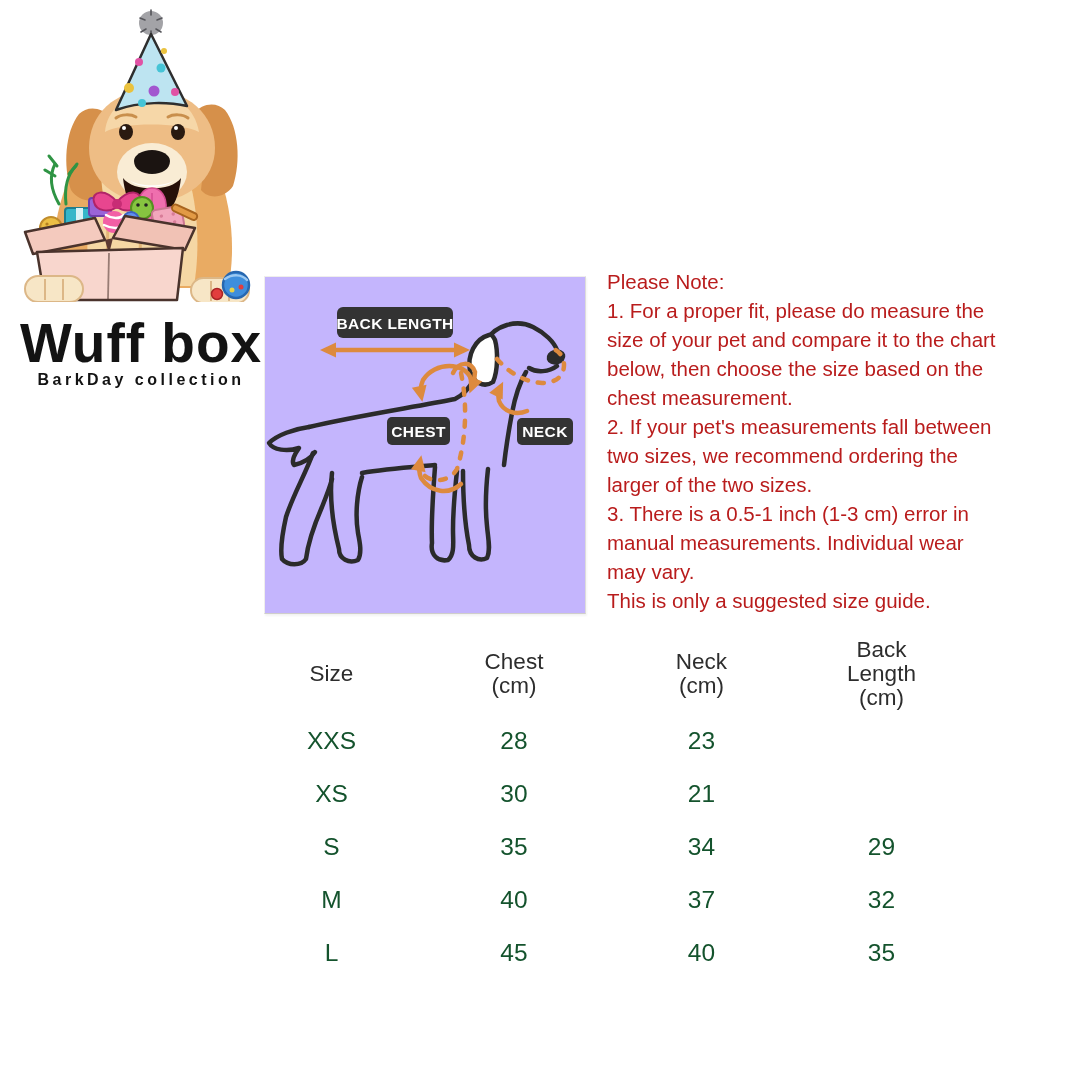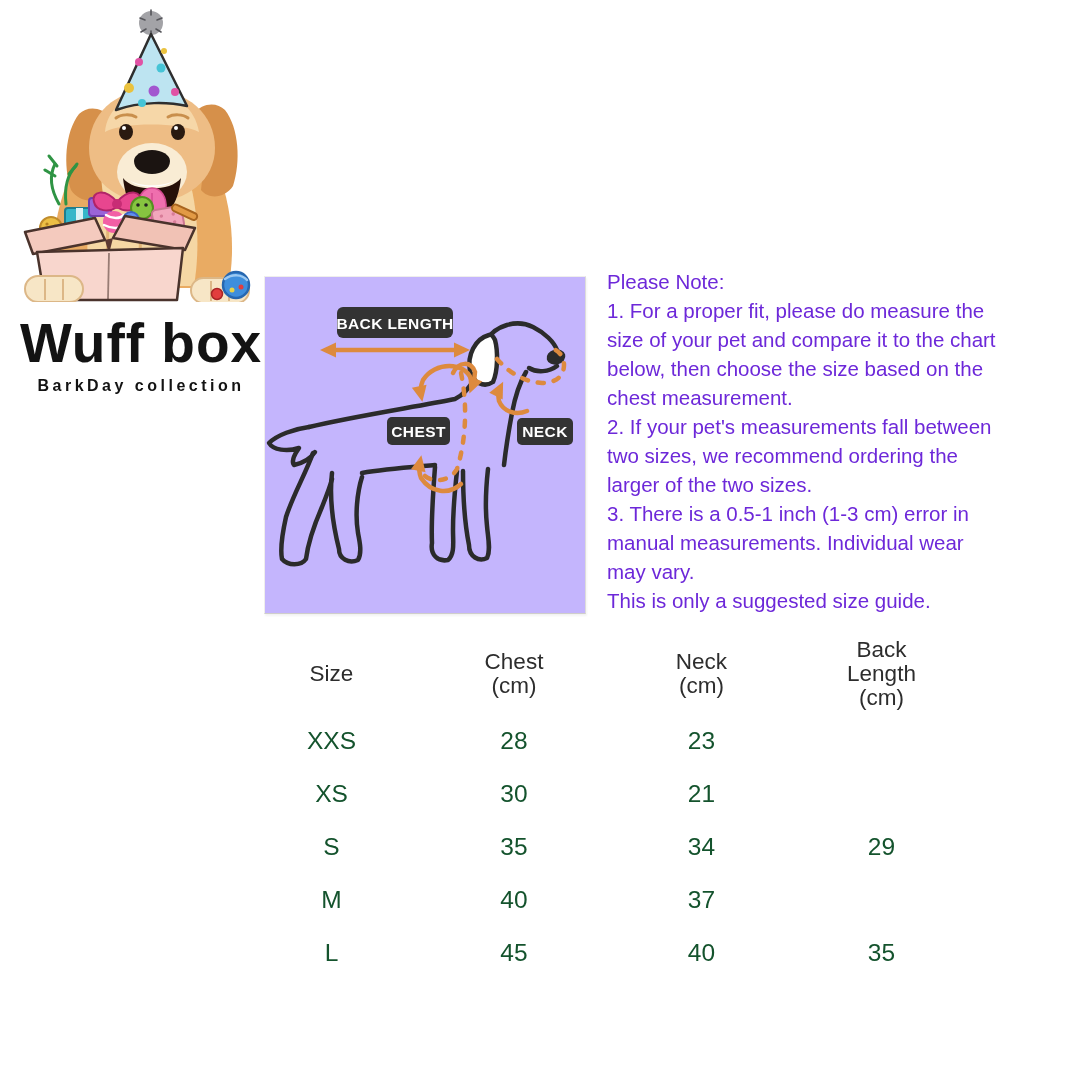--- a/index.html
+++ b/index.html
@@ -3,30 +3,30 @@
 <meta charset="utf-8">
 <style>
   html,body{margin:0;padding:0;background:#fff;}
   .page{position:relative;width:1080px;height:1080px;background:#fff;overflow:hidden;
         font-family:"Liberation Sans","DejaVu Sans",sans-serif;color:#2e2e2e;}
 
   
   .logo-block{position:absolute;left:16px;top:6px;width:250px;text-align:center;}
   .logo-art{display:block;margin:0 auto;}
   .brand{margin-top:14px;font-size:55px;font-weight:800;letter-spacing:1px;color:#131313;line-height:1.0;}
-  .tagline{margin-top:6px;font-size:16px;font-weight:700;letter-spacing:3.5px;color:#131313;}
+  .tagline{font-size:16px;font-weight:700;letter-spacing:3.5px;color:#131313;}
 
   
   .diagram-box{position:absolute;left:264px;top:276px;width:320px;height:336px;background:#c4b5fd;
                border:1px solid #efeeec;border-right-color:#dddcda;border-bottom-color:#cfcecb;
                box-shadow:1px 2px 2px rgba(0,0,0,0.05);}
   .diagram-box svg{display:block;}
 
   
-  .note{position:absolute;left:607px;top:267px;width:400px;font-size:20.5px;line-height:29px;color:#6d28d9;}
+  .note{position:absolute;left:607px;top:267px;width:400px;font-size:20.5px;line-height:29px;color:#b91c1c;}
   .note .note-title{white-space:pre;}
   .note .note-lines{white-space:pre-line;}
 
   
   .size-table{position:absolute;left:254px;top:634px;width:725px;}
   .t-head,.t-row{display:grid;grid-template-columns:155px 210px 165px 195px;}
   .t-head{min-height:80px;align-items:center;}
   .t-row{height:53px;align-items:center;}
   .th{font-size:22.5px;line-height:24px;text-align:center;color:#2d2d2d;}
   .td{font-size:24.5px;text-align:center;color:#14532d;}
@@ -231,20 +231,21 @@
         <div class="t-row">
           <div class="td">S</div>
           <div class="td">35</div>
           <div class="td">34</div>
           <div class="td">29</div>
         </div>
         <div class="t-row">
           <div class="td">M</div>
           <div class="td">40</div>
           <div class="td">37</div>
+          <div class="td">32</div>
         </div>
         <div class="t-row">
           <div class="td">L</div>
           <div class="td">45</div>
           <div class="td">40</div>
           <div class="td">35</div>
         </div>
       </div>
   </div>
 

